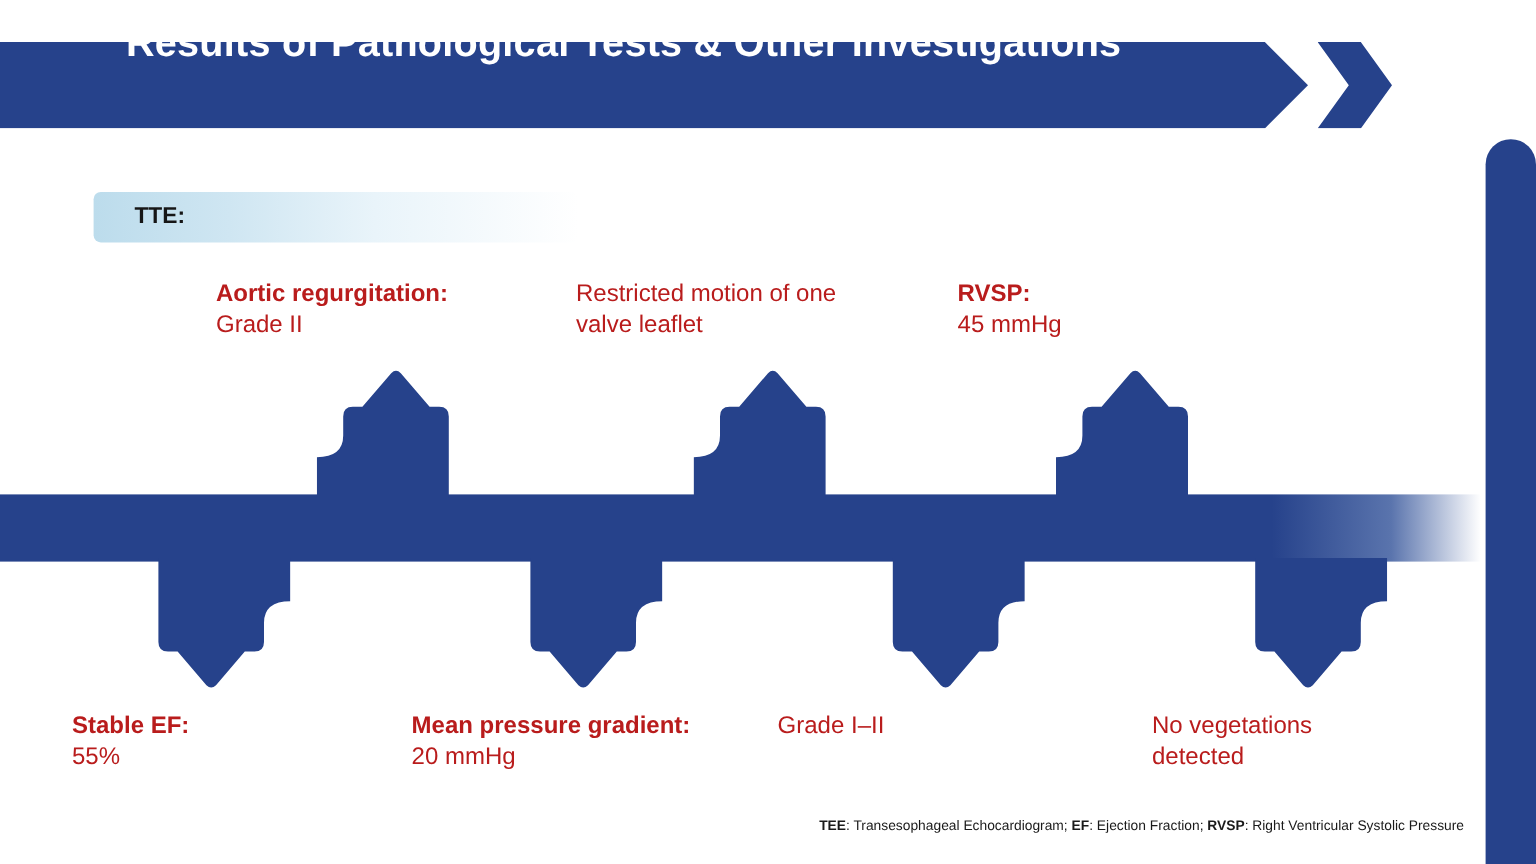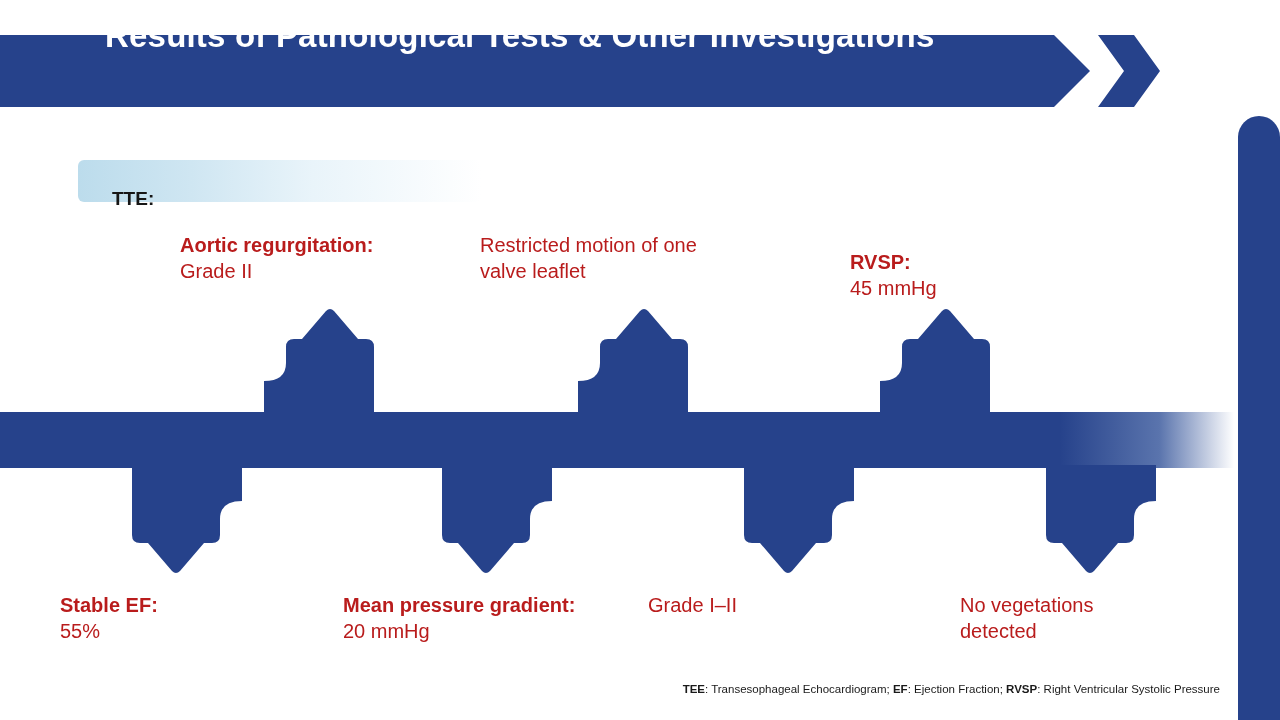--- a/index.html
+++ b/index.html
@@ -82,21 +82,20 @@
   }
   #tte-label {
     position: absolute;
     left: 112px;
     top: 160px;
     height: 42px;
     line-height: 42px;
     font-size: 19px;
     font-weight: bold;
     color: #161616;
-    margin-top: 18px;
   }
 
   
   #spine {
     position: absolute;
     left: -10px;
     top: 412px;
     width: 1244px;
     height: 56px;
     background: linear-gradient(to right, #26428B 0%, #26428B 86%, #5a74ad 94%, rgba(255,255,255,0) 100%);
@@ -275,21 +274,21 @@
   <div class="callout bold-head" style="left:180px; top:233px; width:300px;">
     <span class="line1">Aortic regurgitation:</span>
     <span class="line2">Grade II</span>
   </div>
 
   <div class="callout" style="left:480px; top:233px; width:310px;">
     <span class="line1">Restricted motion of one</span>
     <span class="line2">valve leaflet</span>
   </div>
 
-  <div class="callout bold-head" style="left:850px; top:233px; width:260px;margin-top:17px;">
+  <div class="callout bold-head" style="left:798px; top:233px; width:260px;">
     <span class="line1">RVSP:</span>
     <span class="line2">45 mmHg</span>
   </div>
 
   <div class="callout bold-head" style="left:60px; top:593px; width:260px;">
     <span class="line1">Stable EF:</span>
     <span class="line2">55%</span>
   </div>
 
   <div class="callout bold-head" style="left:343px; top:593px; width:290px;">

